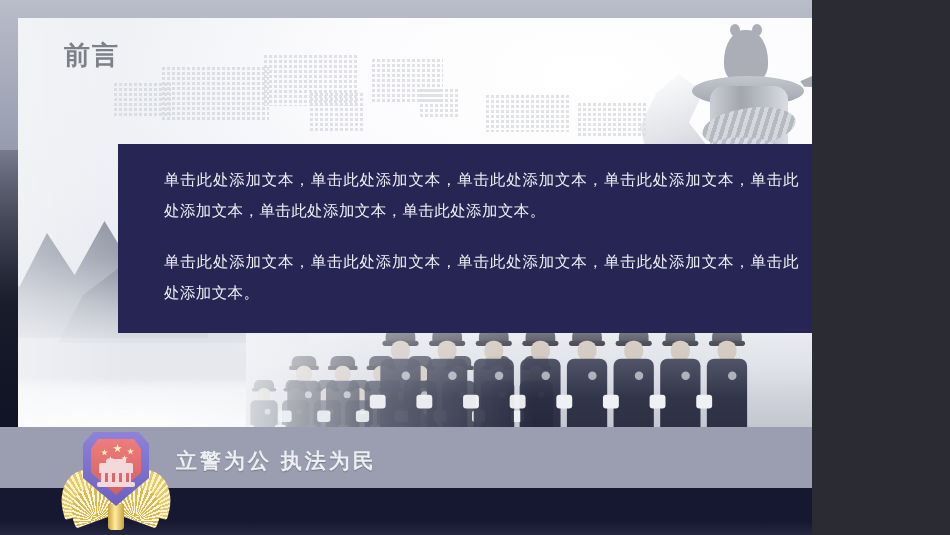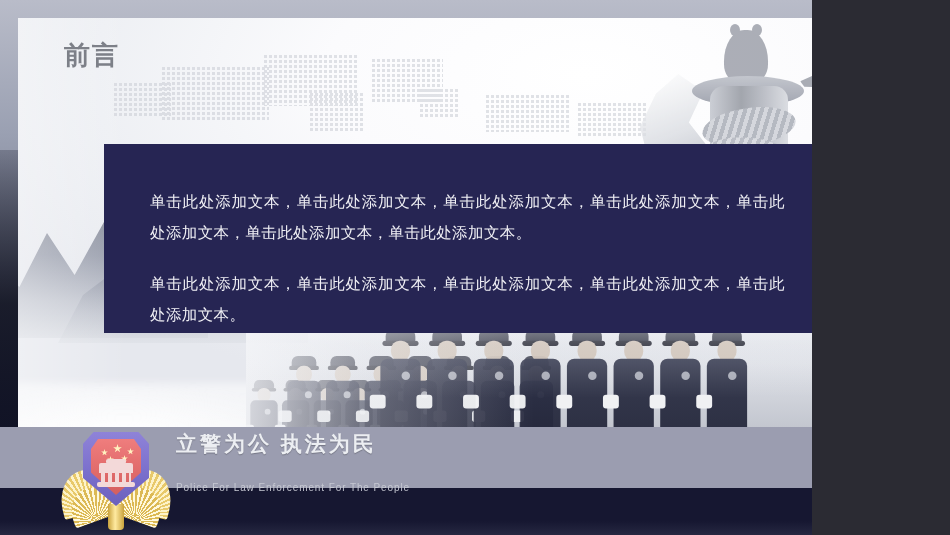--- a/index.html
+++ b/index.html
@@ -169,25 +169,25 @@
   .main-title {
     position:absolute; left:52px; top:84px;
     font-size:43px; font-weight:bold;
     color:#a5a6d2;
     letter-spacing:2px; line-height:1.1;
     text-shadow: 1px 1px 0 rgba(255,255,255,.55);
   }
 
   
   .content-box {
-    position:absolute; left:104px; top:144px;
+    position:absolute; left:118px; top:144px;
     width:715px; height:189px;
     background:#262553;
     box-sizing:border-box;
-    padding:42px 34px 0 46px;
+    padding:20px 34px 0 46px;
   }
   .content-box p {
     margin:0 0 20px 0;
     color:#f0f0f5;
     font-size:15.5px;
     line-height:2.0;
     letter-spacing:.4px;
     text-align:justify;
   }
 
@@ -201,21 +201,21 @@
     position:absolute; left:0; bottom:0;
     width:950px; height:47px;
     background:#161731;
   }
   .footer-dark:after {
     content:""; position:absolute; left:0; bottom:0; width:950px; height:14px;
     background:linear-gradient(180deg, rgba(255,255,255,0) 0%, rgba(120,126,150,.16) 100%);
   }
 
   .slogan {
-    position:absolute; left:176px; bottom:77px;
+    position:absolute; left:176px; bottom:60px;
     color:#eceef2;
     font-size:21px; font-weight:bold; letter-spacing:3px;
     text-shadow:0 1px 1px rgba(0,0,0,.25);
   }
   .slogan-en {
     position:absolute; left:176px; bottom:42px;
     color:#c6c8d2;
     font-size:10px; letter-spacing:.9px;
   }
 
@@ -539,15 +539,14 @@
       <div class="em-star s2"></div>
       <div class="em-star s3"></div>
       <div class="em-star s4"></div>
     </div>
     <div class="em-gate"></div>
     <div class="em-pillars"></div>
     <div class="em-base"></div>
   </div>
 
   <div class="slogan">立警为公  执法为民</div>
-  <div class="slogan-en">Police For Law Enforcement For The People</div>
 
 </div>
 
 </body></html>

